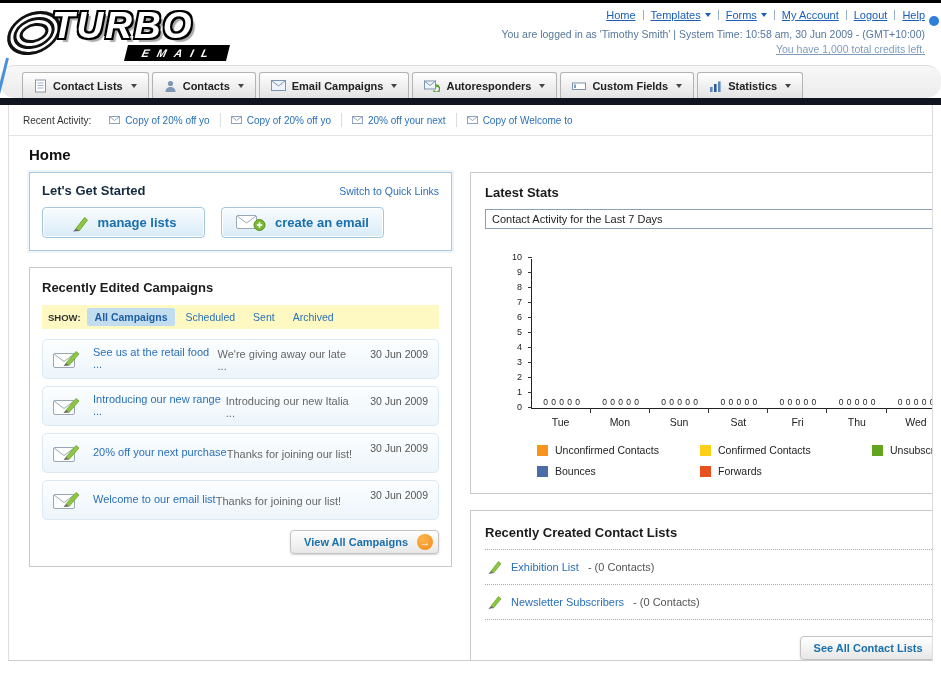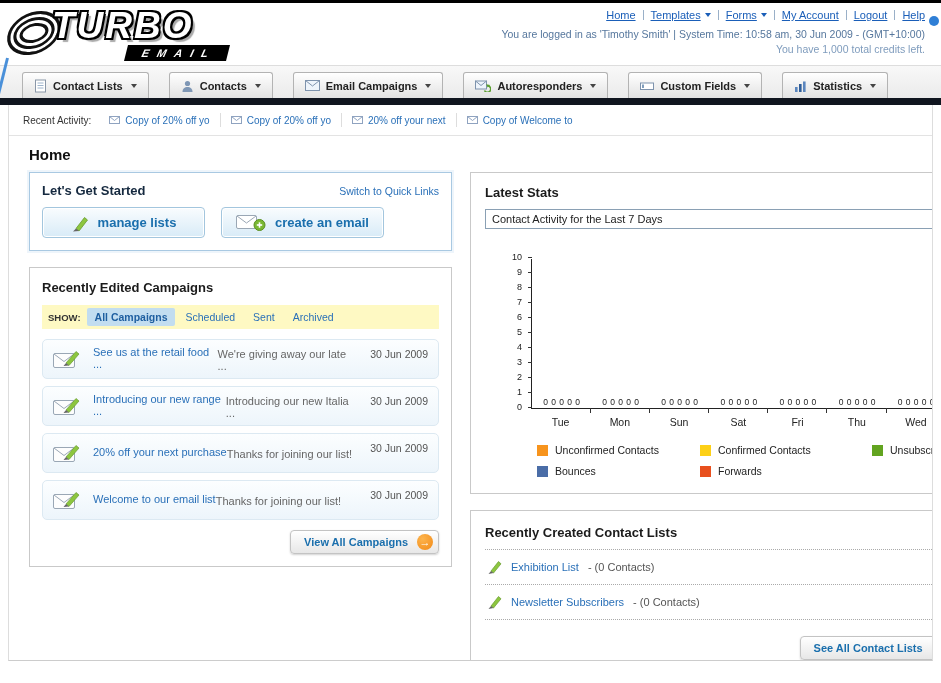--- a/index.html
+++ b/index.html
@@ -24,25 +24,25 @@
 
   .header-right { position:absolute; right:16px; top:6px; text-align:right; }
   .top-links { font-size:11px; color:#1a5eb8; display:flex; justify-content:flex-end; align-items:center; }
   .tlink { color:#1a5eb8; text-decoration:underline; cursor:pointer; display:inline-flex; align-items:center; }
   .sep { display:inline-block; width:1px; height:10px; background:#9ab0c8; margin:0 7px; }
   .caret-blue { width:0; height:0; border-left:3.5px solid transparent; border-right:3.5px solid transparent;
     border-top:4px solid #1a5eb8; margin-left:4px; }
   .help-dot { position:absolute; right:-14px; top:7px; width:10px; height:10px; border-radius:50%;
     background:#2f7fd6; }
   .login-info { color:#56779d; font-size:10.5px; margin-top:7px; }
-  .credits { color:#7f9cbd; font-size:10.5px; margin-top:3px; }
+  .credits { color:#7f9cbd; font-size:10.5px; margin-top:3px;text-decoration:underline; }
 
   
   .tabs-bar { height:33px; background:linear-gradient(#f8f8f8,#ebebeb); border-top:1px solid #ddd;
-    display:flex; align-items:flex-end; gap:20px; padding:0 0 0 22px; }
+    display:flex; align-items:flex-end; gap:3px; padding:0 0 0 22px;border-radius:15px; }
   .tab { display:inline-flex; align-items:center; gap:6px; height:26px; padding:0 11px;
     background:linear-gradient(#ffffff,#e2e2e2); border:1px solid #b3b3b3; border-bottom:none;
     border-radius:3px 3px 0 0; font-size:11px; font-weight:bold; color:#222; cursor:pointer; }
   .tab-icon { display:inline-flex; align-items:center; }
   .caret { width:0; height:0; border-left:3.5px solid transparent; border-right:3.5px solid transparent;
     border-top:4px solid #444; margin-left:2px; }
   .dark-bar { height:7px; background:#10151f; }
 
   
   .content-frame { margin:0 8px; height:556px; background:#fff;

